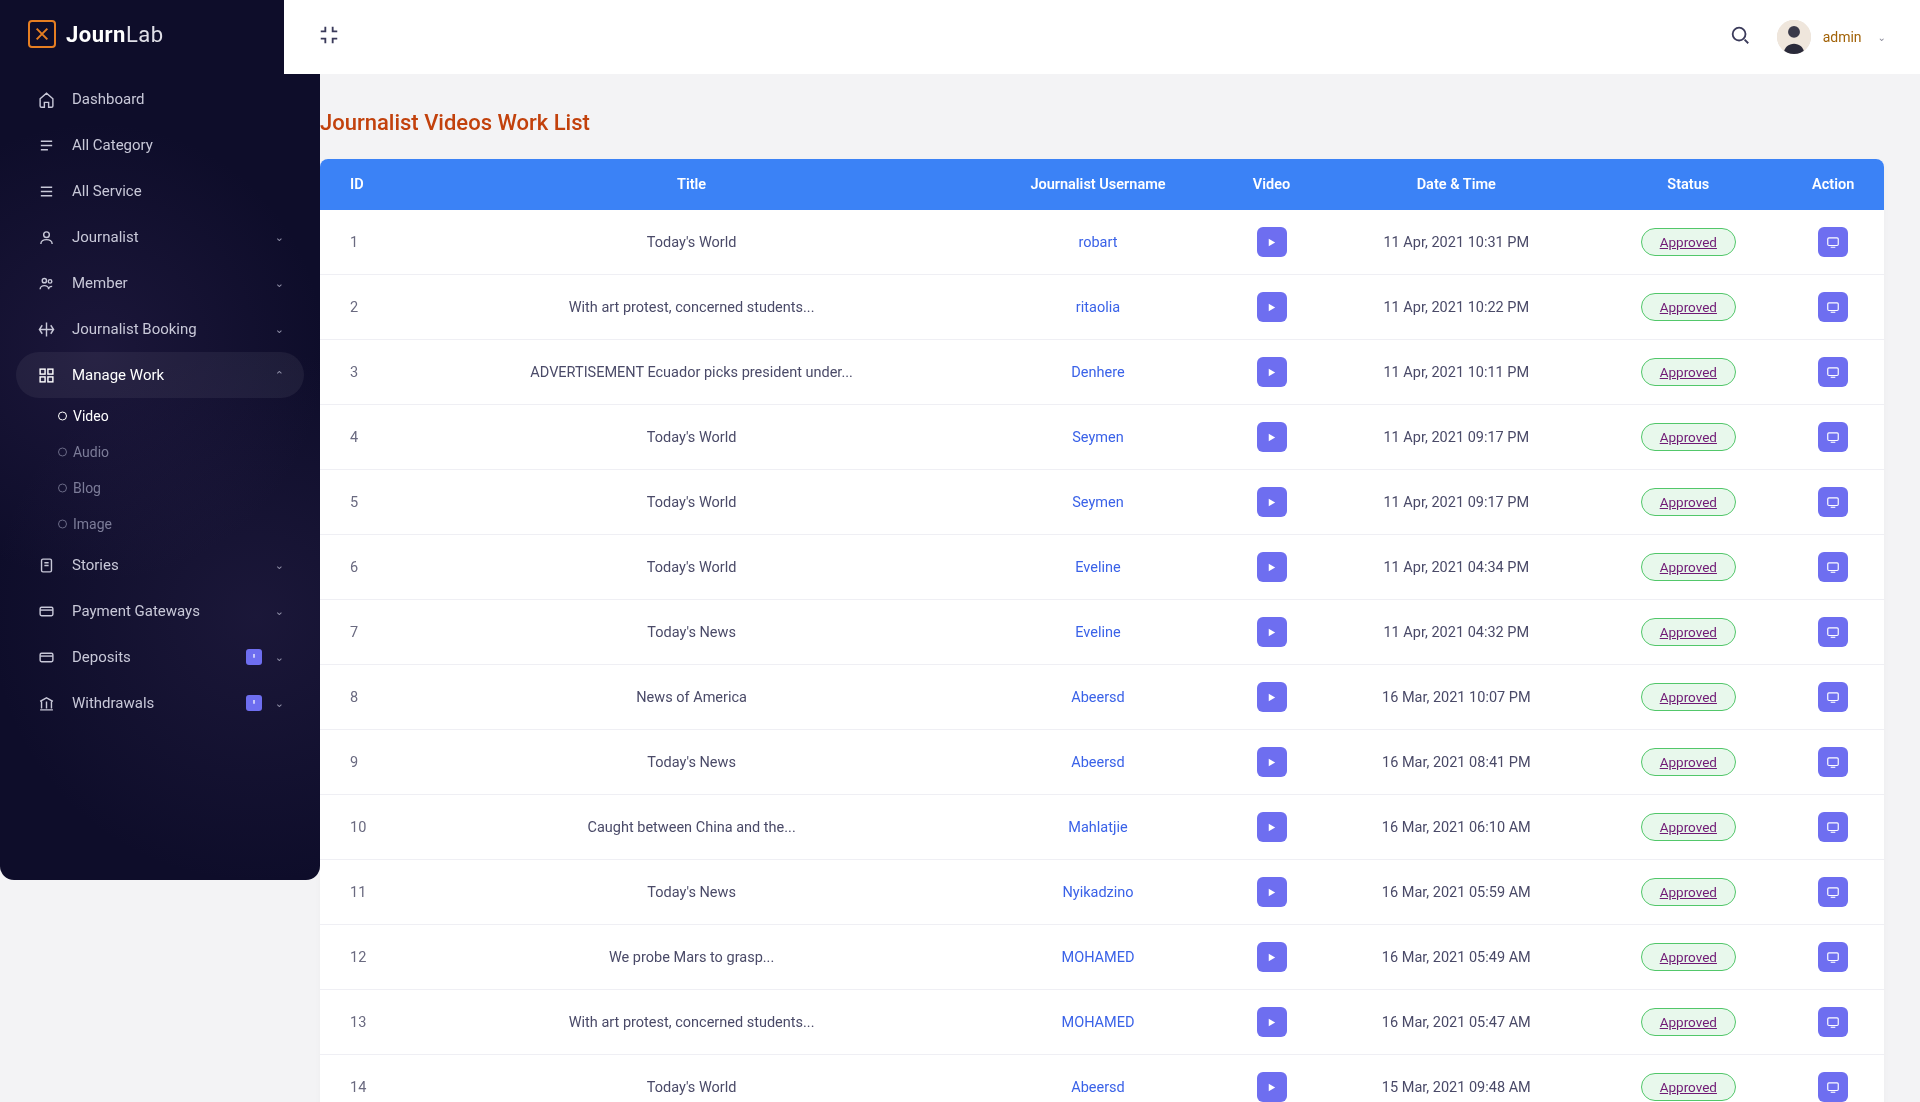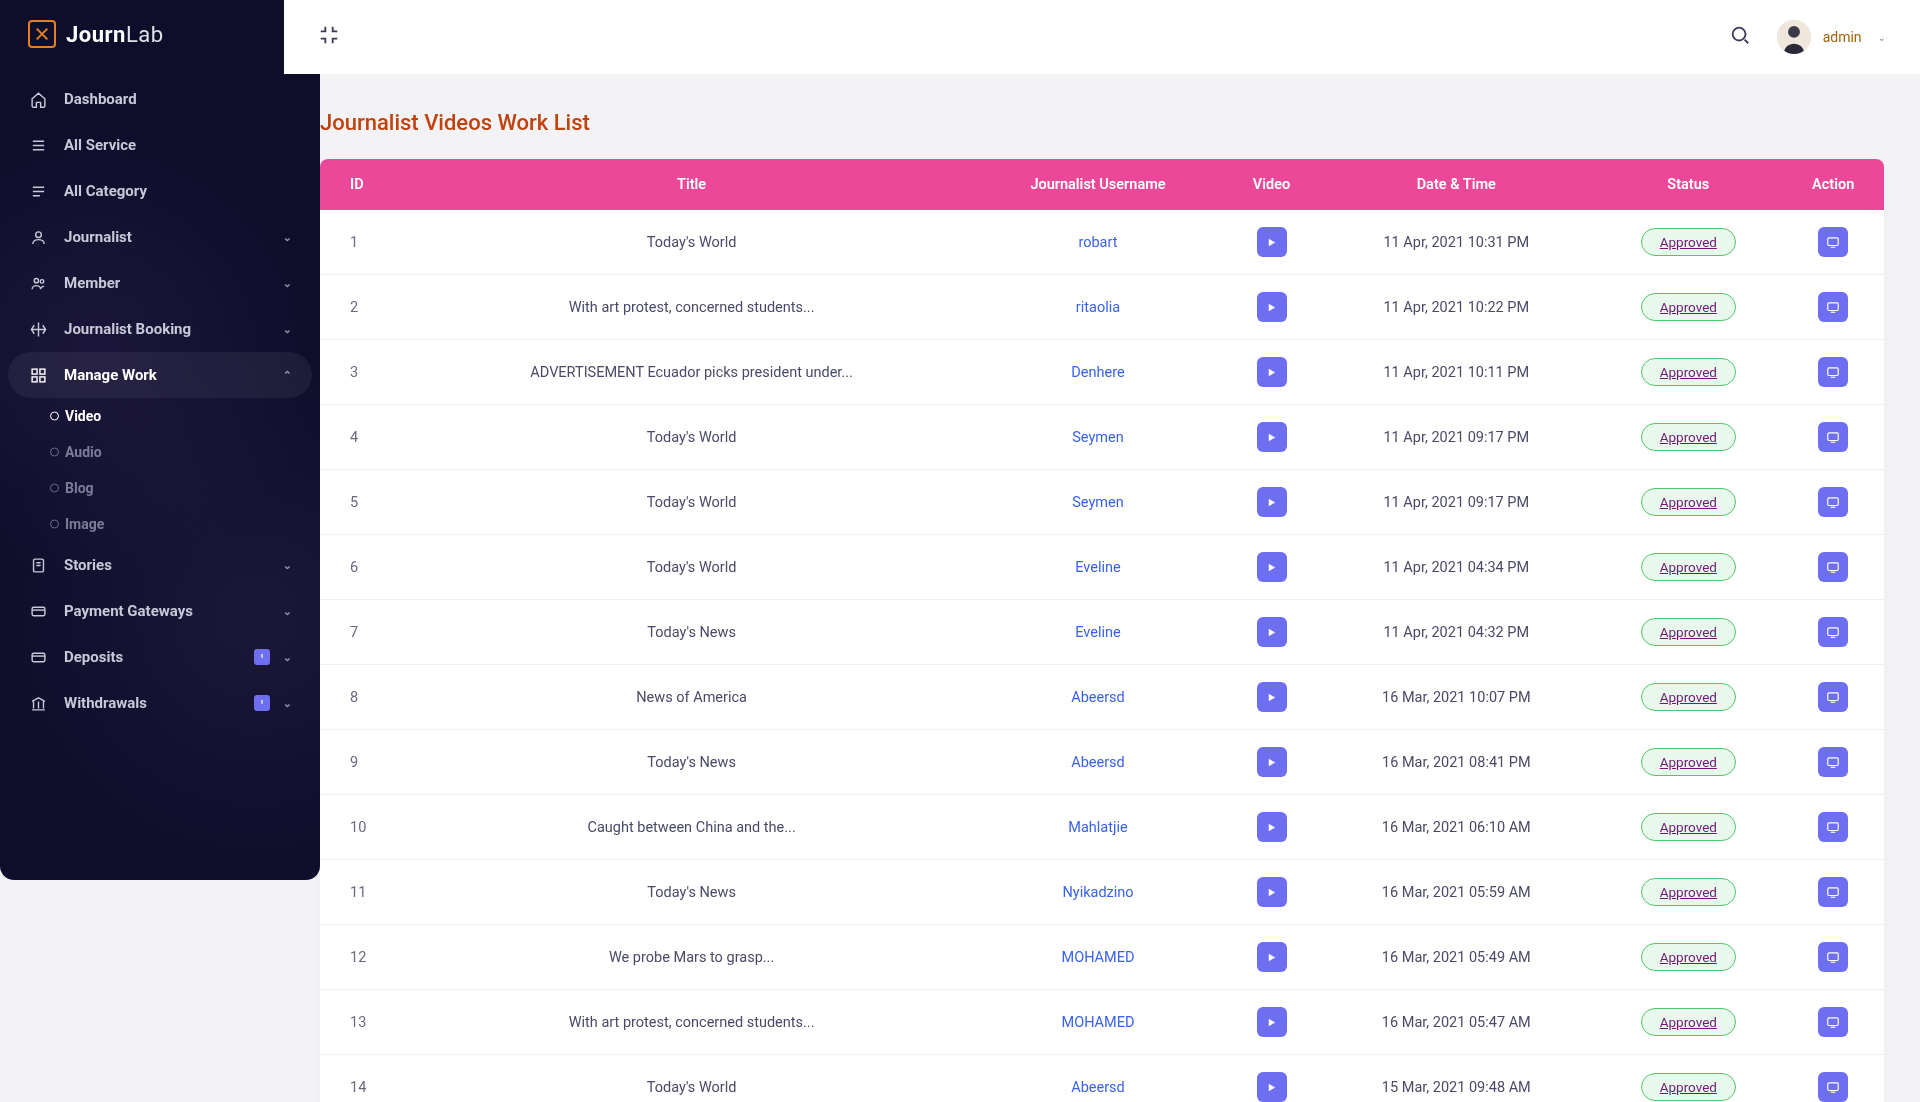--- a/index.html
+++ b/index.html
@@ -48,21 +48,21 @@
   border: 2px solid #fff;
   position: relative;
 }
 .logo-dot::after {
   content: '';
   position: absolute; left: 50%; top: 50%;
   transform: translate(-50%,-50%);
   width: 4px; height: 4px; border-radius: 50%; background: #fff;
 }
 
-.nav { padding: 0 8px; font-weight: bold; }
+.nav { padding: 0 16px; }
 .nav-item {
   display: flex;
   align-items: center;
   padding: 14px 20px;
   border-radius: 26px;
   cursor: pointer;
   font-size: 15px;
   color: #c8c8d8;
   position: relative;
 }
@@ -142,21 +142,21 @@
   margin-bottom: 24px;
 }
 .card {
   background: #fff;
   border-radius: 8px;
   overflow: hidden;
   box-shadow: 0 2px 6px rgba(0,0,0,0.03);
 }
 table { width: 100%; border-collapse: collapse; }
 thead th {
-  background: #ec4899;
+  background: #3b82f6;
   color: #fff;
   font-weight: 600;
   font-size: 14.5px;
   padding: 17px 10px;
   text-align: center;
 }
 thead th:first-child { padding-left: 30px; text-align: left; }
 tbody td {
   padding: 17px 10px;
   text-align: center;
@@ -217,32 +217,32 @@
       <span class="nav-icon">
           <svg viewBox="0 0 24 24">
             <path d="M3 11l9-8 9 8v10a2 2 0 01-2 2h-4v-7h-6v7H5a2 2 0 01-2-2z"></path>
           </svg>
         </span>
       <span>Dashboard</span>
     </div>
     <div class="nav-item">
       <span class="nav-icon">
           <svg viewBox="0 0 24 24">
+            <path d="M4 6h16M4 12h16M4 18h10"></path>
+          </svg>
+        </span>
+      <span>All Category</span>
+    </div>
+    <div class="nav-item">
+      <span class="nav-icon">
+          <svg viewBox="0 0 24 24">
             <path d="M4 6h16M4 12h16M4 18h16"></path>
           </svg>
         </span>
       <span>All Service</span>
-    </div>
-    <div class="nav-item">
-      <span class="nav-icon">
-          <svg viewBox="0 0 24 24">
-            <path d="M4 6h16M4 12h16M4 18h10"></path>
-          </svg>
-        </span>
-      <span>All Category</span>
     </div>
     <div class="nav-item">
       <span class="nav-icon">
           <svg viewBox="0 0 24 24">
             <circle cx="12" cy="8" r="4"></circle>
             <path d="M4 21c0-4 4-6 8-6s8 2 8 6"></path>
           </svg>
         </span>
       <span>Journalist</span>
       <span class="nav-chevron">⌄</span>

